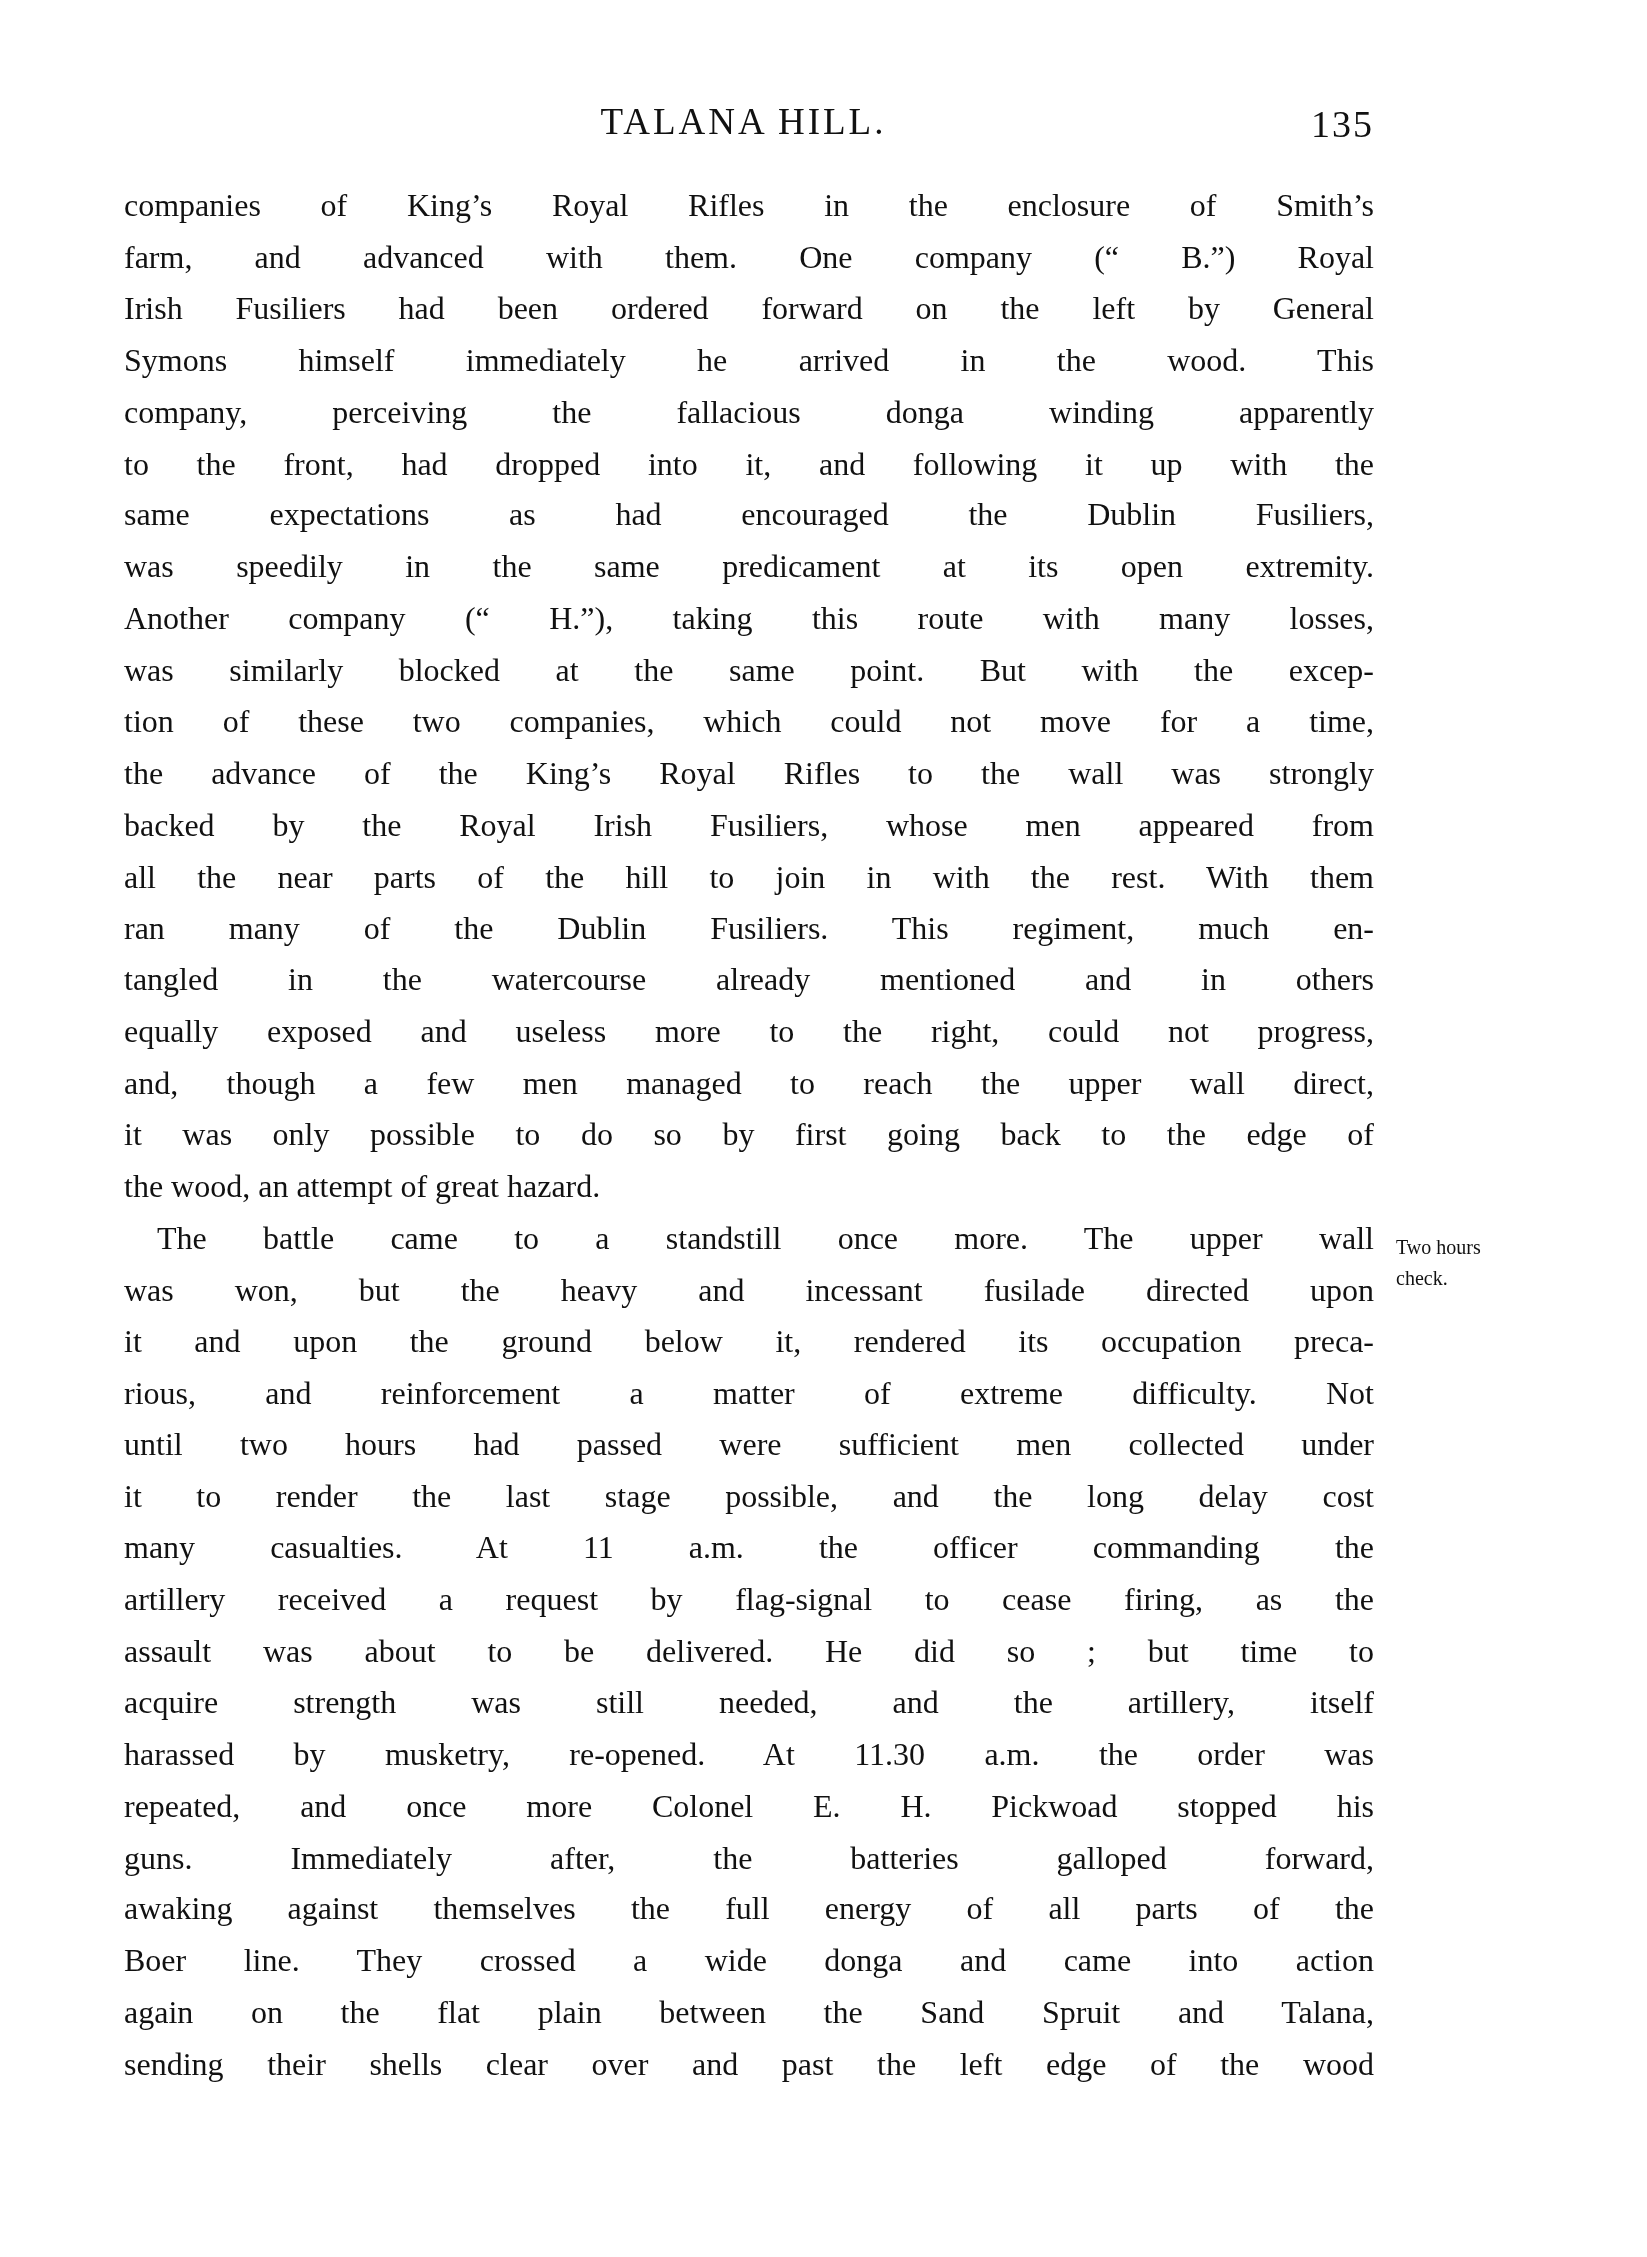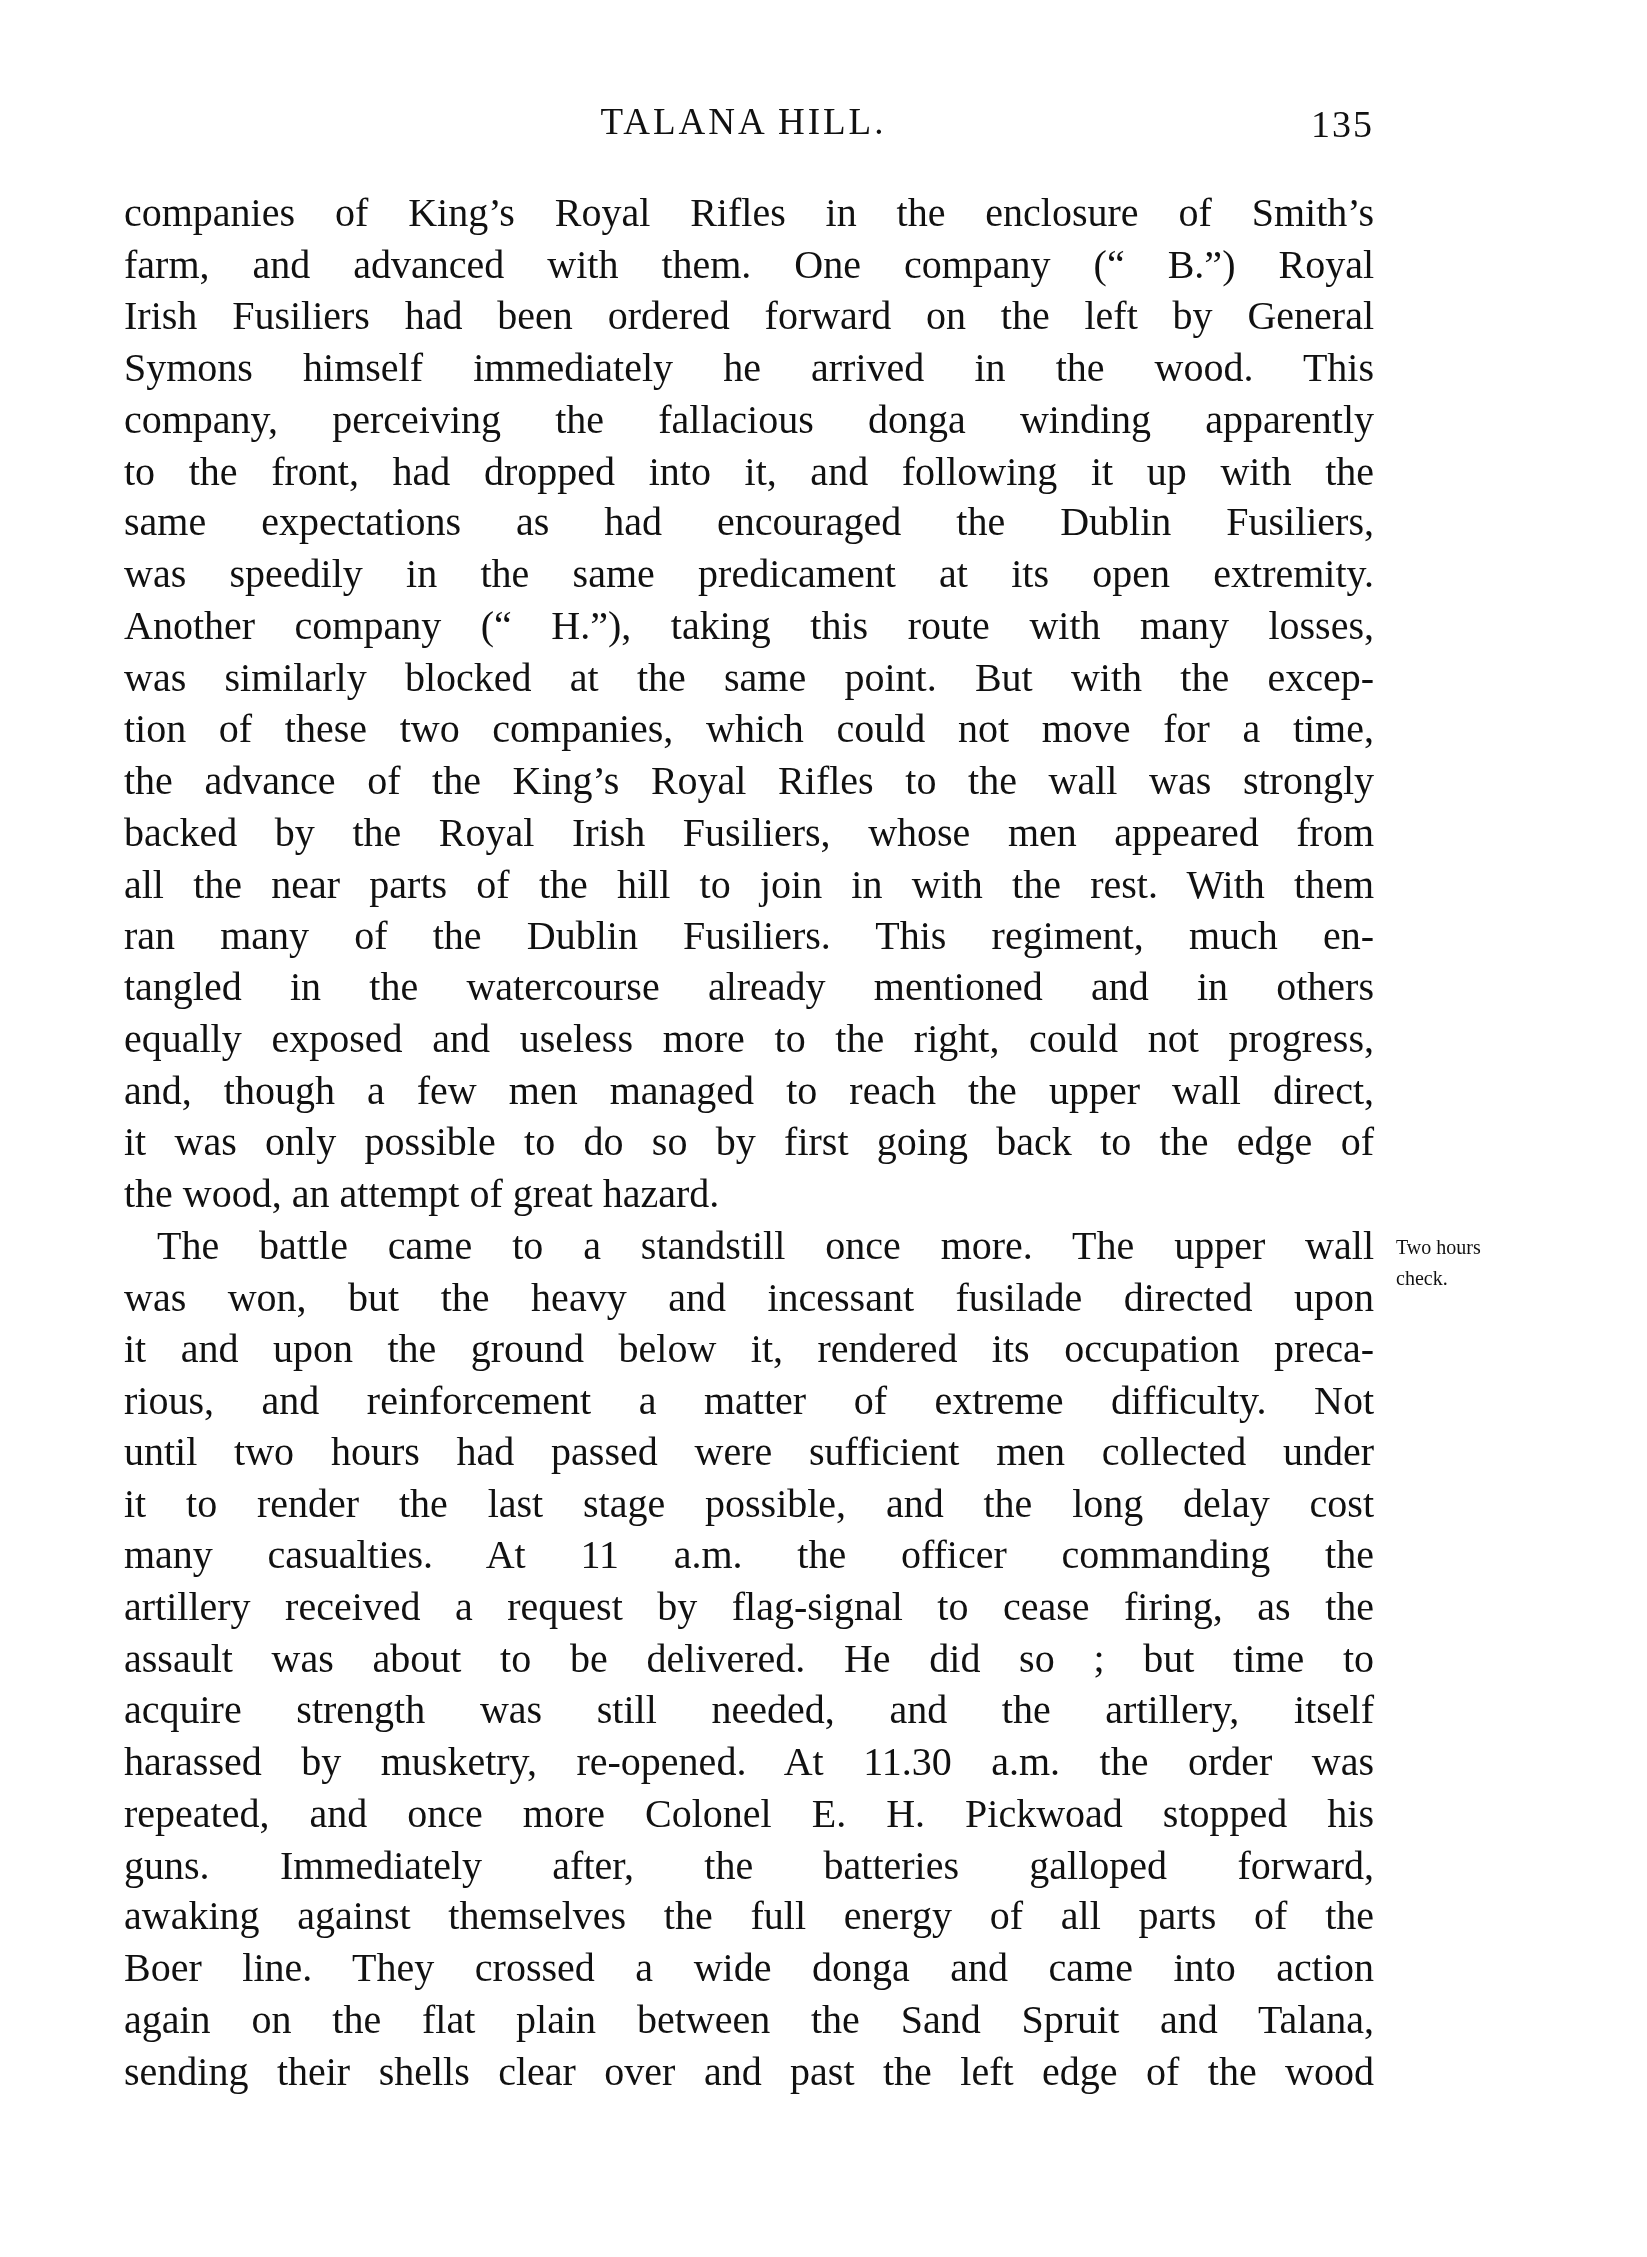--- a/index.html
+++ b/index.html
@@ -59,26 +59,25 @@
     left: 124px;
     top: 179px;
     width: 1250px;
   }
   .line {
     position: absolute;
     left: 0;
     width: 1250px;
     height: 52px;
     font-family: "Liberation Serif", "DejaVu Serif", serif;
-    font-size: 40px;
+    font-size: 32px;
     line-height: 52px;
     text-align: justify;
     text-align-last: justify;
     white-space: nowrap;
-    margin-top: 8px;
   }
   .line.last {
     text-align: left;
     text-align-last: left;
   }
   .line.indent {
     left: 33px;
     width: 1217px;
   }
   .side-note {

